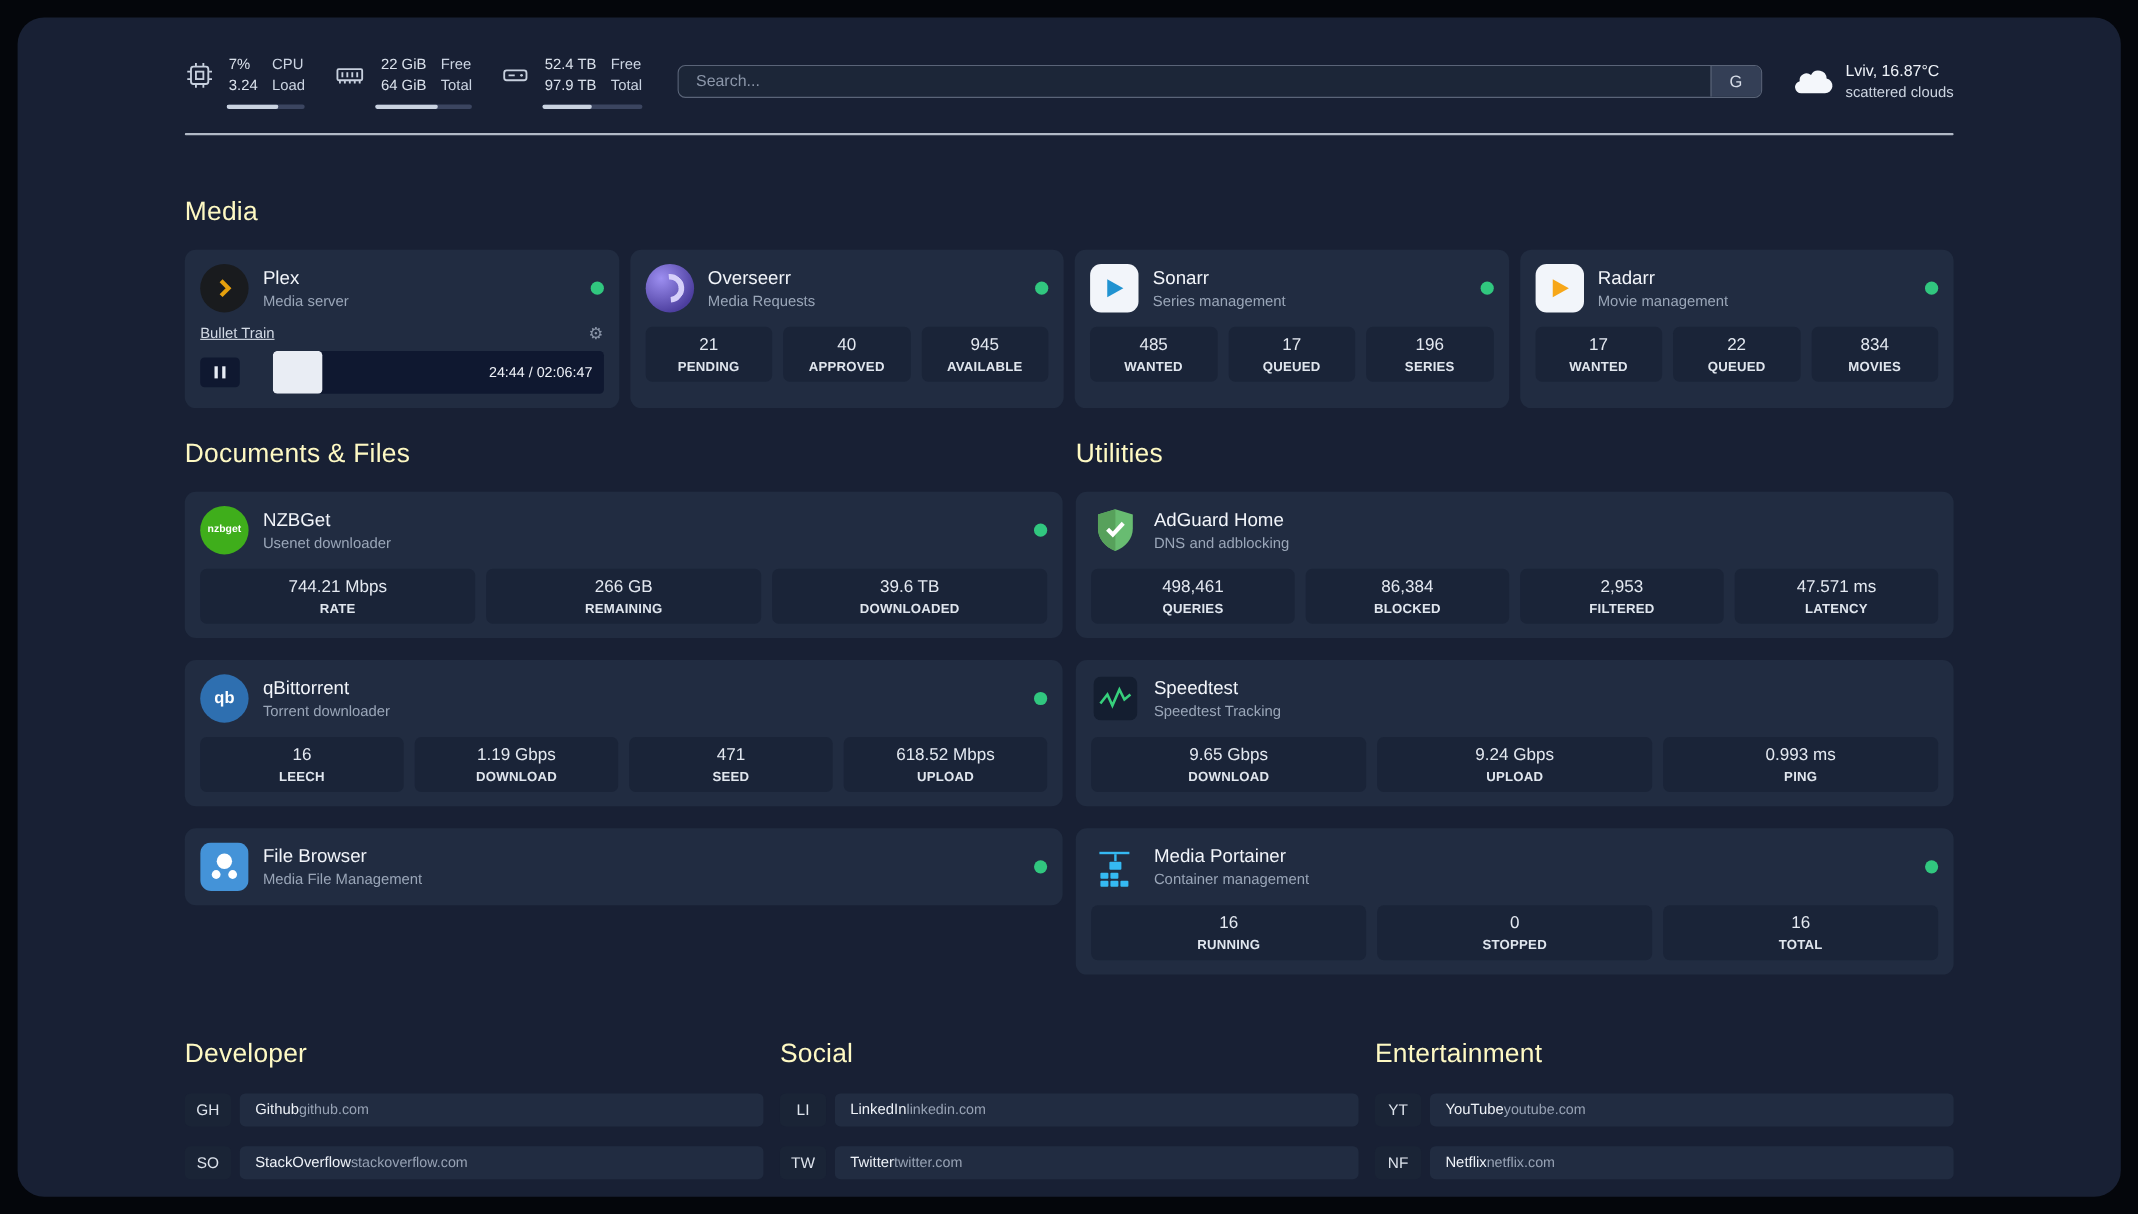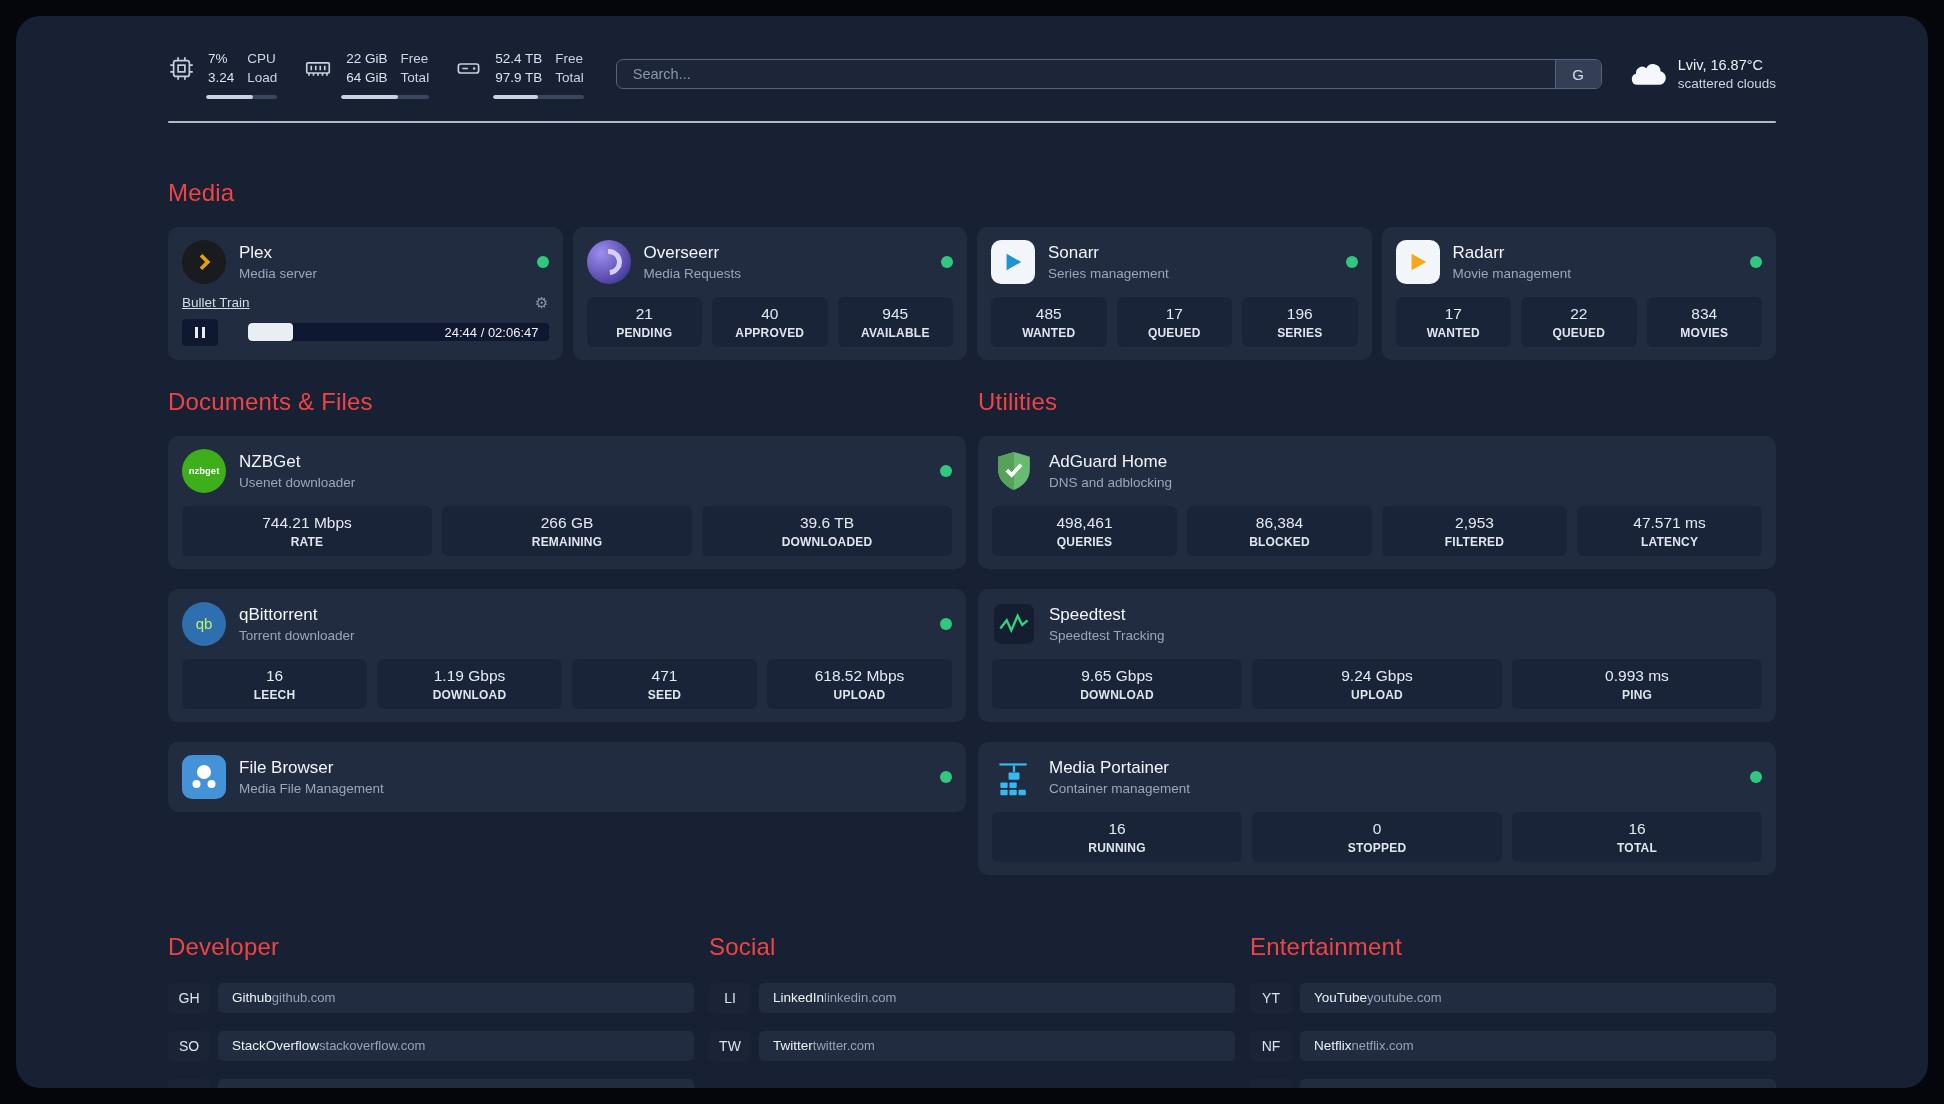--- a/index.html
+++ b/index.html
@@ -34,21 +34,21 @@
     display: grid; place-items: center; font-size: 15px; color: #d7dde8; cursor: pointer; }
 
   .weather { display: flex; align-items: center; gap: 8px; }
   .weather-txt { display: flex; flex-direction: column; line-height: 1.4; }
   .weather-loc { font-size: 14.5px; color: #eef2f8; }
   .weather-cond { font-size: 13.5px; color: #ccd4e0; }
 
   .divider { height: 2px; background: #cdd5e0; opacity: .85; margin-top: 22px; border-radius: 1px; }
 
   
-  .section-title { font-size: 24px; font-weight: 500; color: #ef4444; letter-spacing: .2px; }
+  .section-title { font-size: 24px; font-weight: 500; color: #fef9c3; letter-spacing: .2px; }
   .media-title { margin: 56px 0 20px; }
 
   .media-grid { display: grid; grid-template-columns: repeat(4, 1fr); gap: 10px; }
 
   .card { background: #212c41; border-radius: 10px; padding: 13px 14px; }
   .card-head { display: flex; align-items: center; gap: 13px; }
   .svc-icon { width: 44px; height: 44px; flex: 0 0 44px; display: grid; place-items: center; }
   .svc-meta { flex: 1; min-width: 0; }
   .svc-name { font-size: 17px; font-weight: 500; color: #f2f5fa; }
   .svc-sub { font-size: 13.5px; color: #9aa6b8; margin-top: 3px; }
@@ -61,38 +61,38 @@
 
   
   .player { margin-top: 10px; }
   .player-top { display: flex; justify-content: space-between; align-items: center; }
   .player-title { font-size: 13.5px; color: #d3dae5; text-decoration: underline; }
   .gear { font-family: "DejaVu Sans", sans-serif; font-size: 15px; color: #8b96a9; cursor: pointer; }
   .player-row { display: flex; gap: 6px; margin-top: 7px; align-items: center; }
   .pause-btn { width: 36px; height: 27px; background: #0f1830; border: none; border-radius: 4px;
     display: flex; gap: 4px; align-items: center; justify-content: center; cursor: pointer; }
   .pause-btn i { width: 3px; height: 11px; background: #e8edf5; }
-  .player-bar { flex: 1; height: 18px; background: #0f1830; border-radius: 4px; position: relative;
+  .player-bar { flex: 1; height: 39px; background: #0f1830; border-radius: 4px; position: relative;
     display: flex; align-items: center; justify-content: flex-end; padding-right: 10px; overflow: hidden; margin-left: 24px; }
   .player-fill { position: absolute; left: 0; top: 0; bottom: 0; width: 15%; background: #e9edf4; border-radius: 4px; }
   .player-time { position: relative; font-size: 13px; color: #eef1f7; }
 
   
   .cols { display: grid; grid-template-columns: 1fr 1fr; gap: 0 12px; margin-top: 28px; }
   .col .section-title { margin-bottom: 20px; }
   .col-stack { display: flex; flex-direction: column; gap: 20px; }
 
   
   .icon-plex { border-radius: 50%; background: #191b1e; }
   .icon-overseerr { border-radius: 50%; background: radial-gradient(circle at 32% 30%, #9c8ef0, #4c3e9e 75%); position: relative; overflow: hidden; }
   .icon-overseerr::after { content: ""; position: absolute; inset: 9px; border-radius: 50%;
     border: 5px solid #d6cffa; border-left-color: transparent; border-bottom-color: transparent; transform: rotate(40deg); }
   .icon-tile { border-radius: 10px; background: #f2f5fa; }
   .icon-nzbget { border-radius: 50%; background: #3fae1b; color: #fff; font-size: 9.5px; font-weight: 700; }
-  .icon-qb { border-radius: 50%; background: #2e6fb0; color: #bef264; font-size: 15px; font-weight: 400; }
+  .icon-qb { border-radius: 50%; background: #2e6fb0; color: #ffffff; font-size: 15px; font-weight: 700; }
 
   
   .bookmarks { display: grid; grid-template-columns: repeat(3, 1fr); gap: 0 15px; margin-top: 58px; }
   .bm-col .section-title { margin-bottom: 22px; }
   .bm-stack { display: flex; flex-direction: column; gap: 18px; }
   .bm-row { display: flex; align-items: stretch; gap: 8px; height: 30px; cursor: pointer; }
   .bm-abbr { width: 42px; background: #1a2436; border-radius: 5px; display: grid; place-items: center;
     font-size: 14px; color: #dde3ec; }
   .bm-bar { flex: 1; background: #212c41; border-radius: 5px; display: flex; align-items: center;
     justify-content: flex-start; padding: 0 14px; }

